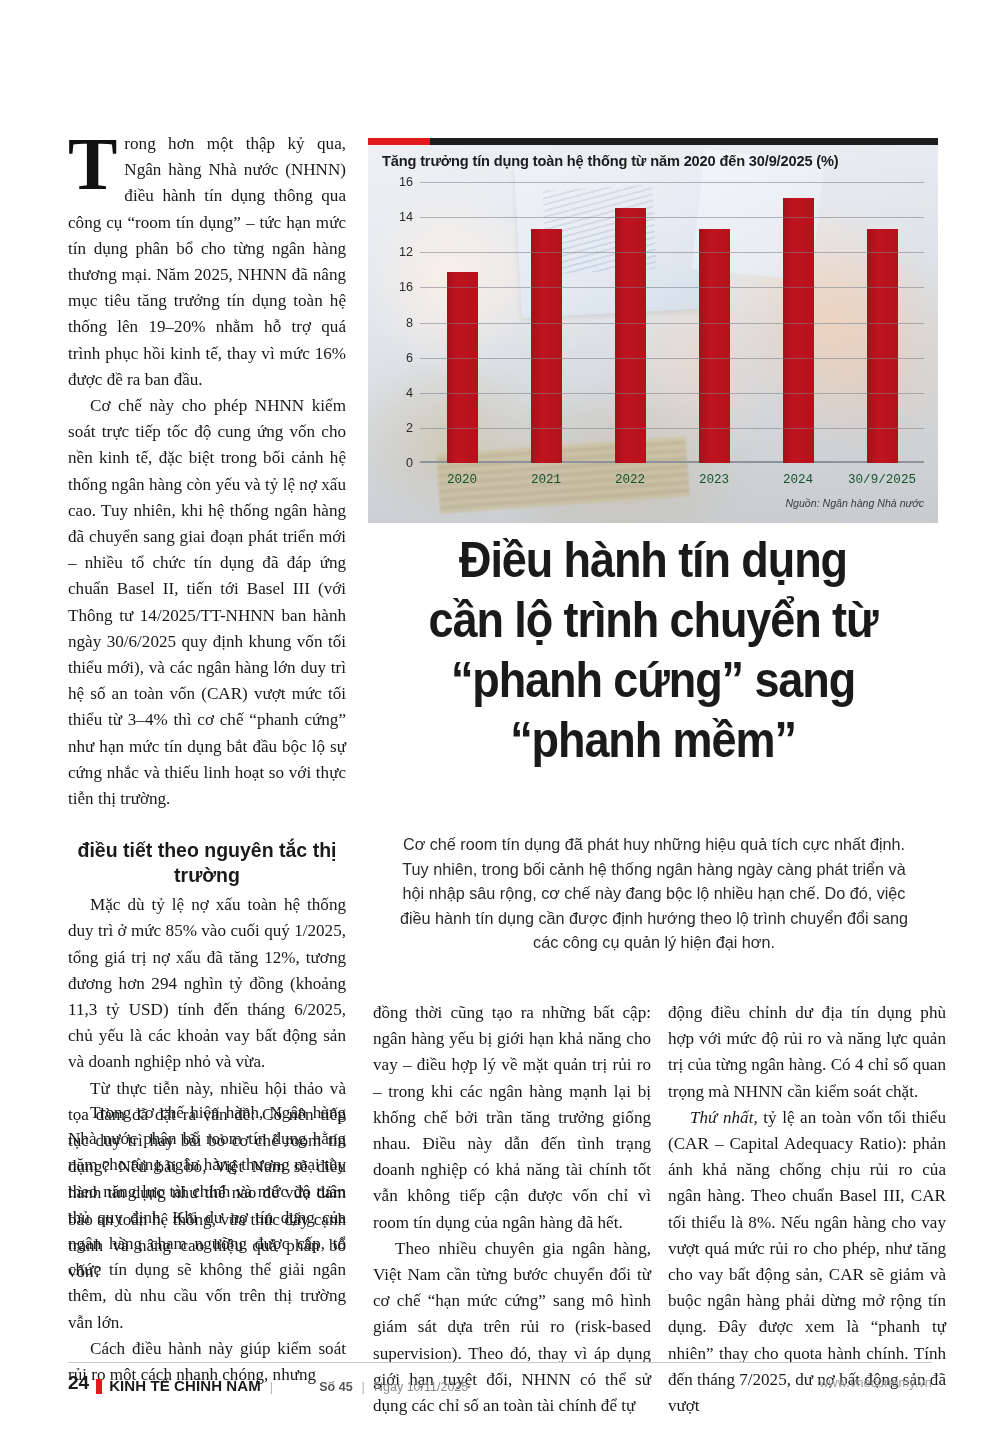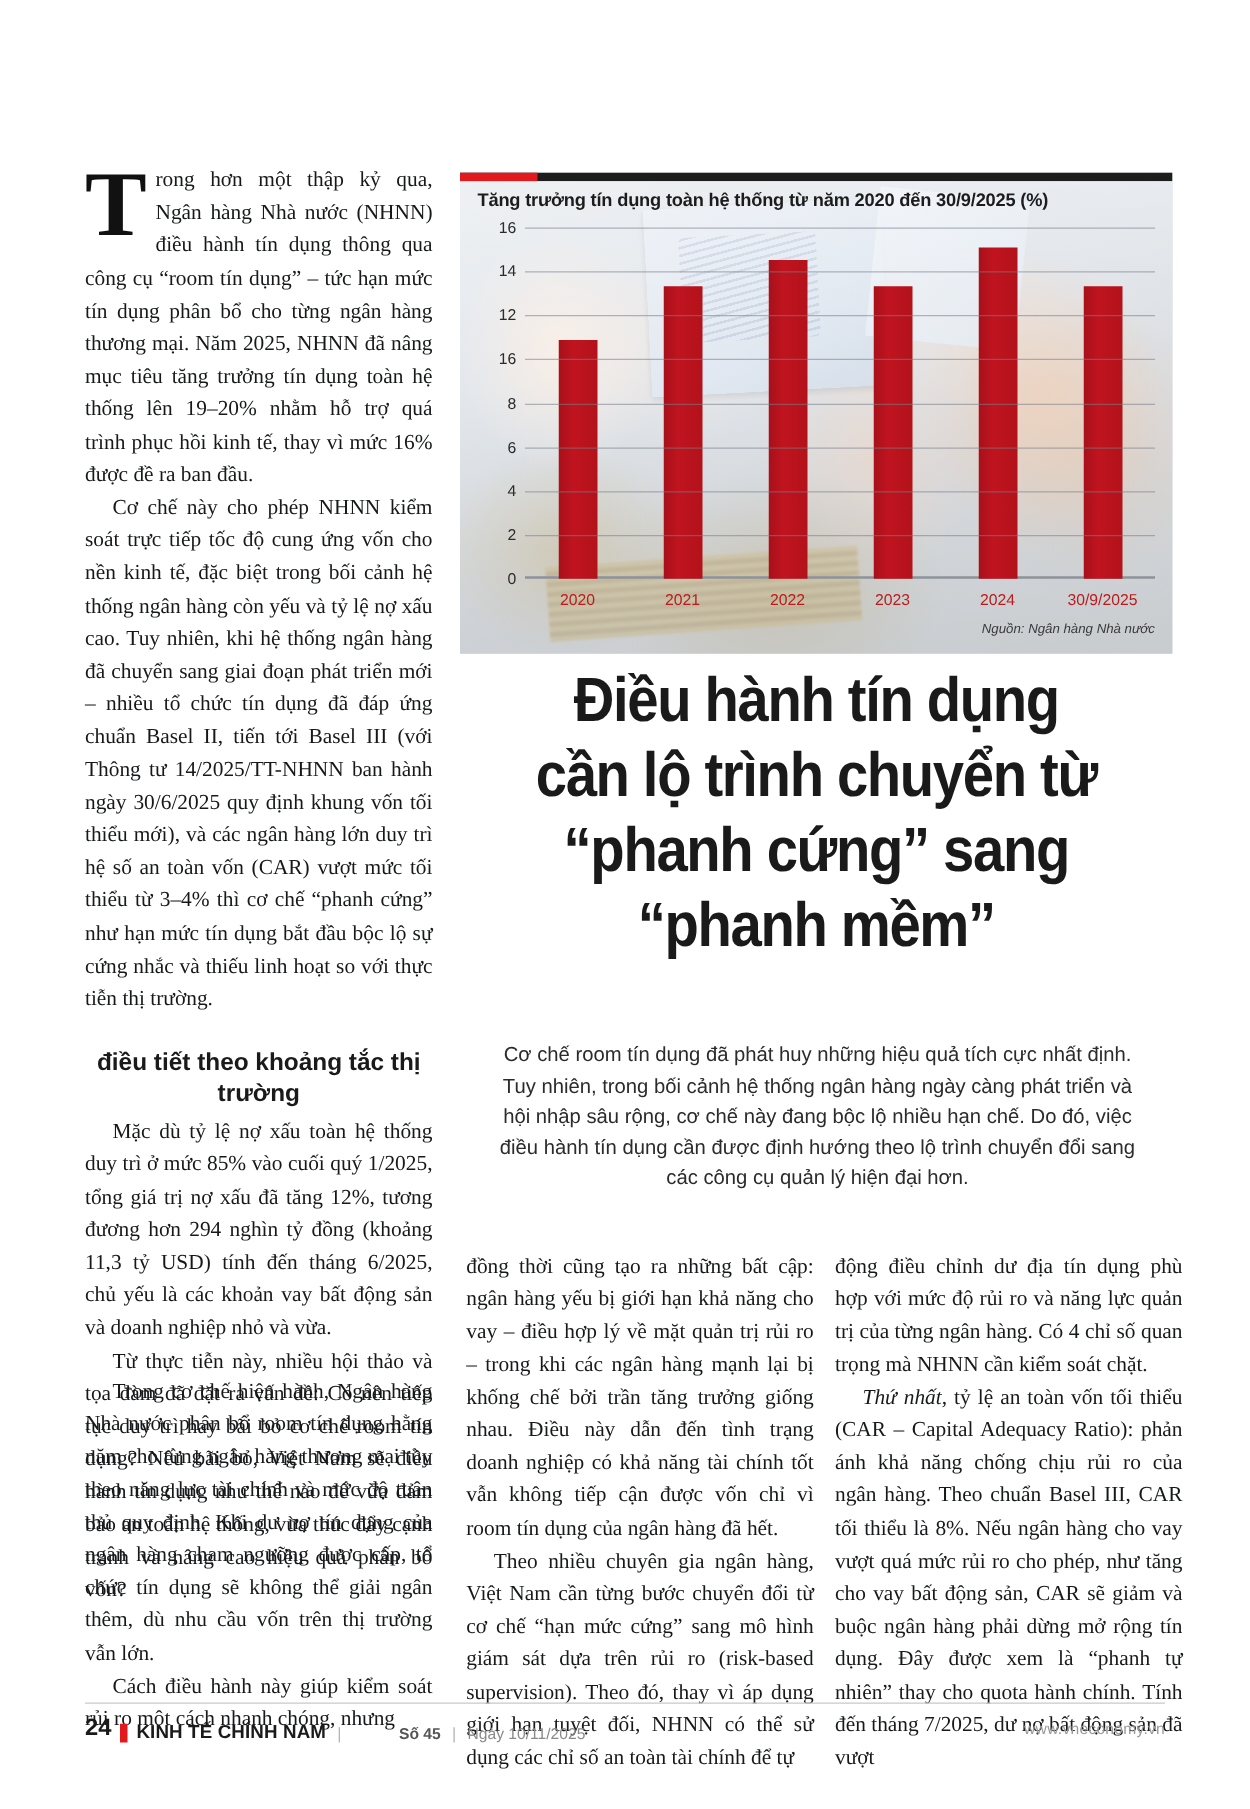--- a/index.html
+++ b/index.html
@@ -159,22 +159,22 @@
     width:31px;
     background:#b3121b;
     background:linear-gradient(90deg,#a8101a 0%, #c01420 38%, #b3121b 100%);
   }
   .xlabels {
     position:absolute; left:52px; right:14px; bottom:36px;
     display:flex; justify-content:space-around;
   }
   .xlabel {
     width:16.6%; text-align:center;
-    font-family:Liberation Sans, sans-serif;
-    font-size:12.6px; color:#b91c1c;
+    font-family:Liberation Mono, monospace;
+    font-size:12.6px; color:#14532d;
   }
   .chart-source {
     position:absolute; right:14px; bottom:14px;
     font-family:"Liberation Sans", sans-serif;
     font-style:italic; font-size:10.6px; color:#3a3a3a;
   }
 
   
   .headline {
     position:absolute; left:368px; top:530px; width:570px;
@@ -250,21 +250,21 @@
 <div class="page">
 
 
   <div class="col-left">
     <div class="bodytext">
       <p class="noindent dropcap-para"><span class="dropcap">T</span><span>rong hơn một thập kỷ qua, Ngân hàng Nhà nước (NHNN) điều hành tín dụng thông qua công cụ “room tín dụng” – tức hạn mức tín dụng phân bổ cho từng ngân hàng thương mại. Năm 2025, NHNN đã nâng mục tiêu tăng trưởng tín dụng toàn hệ thống lên 19–20% nhằm hỗ trợ quá trình phục hồi kinh tế, thay vì mức 16% được đề ra ban đầu.</span></p>
       <p>Cơ chế này cho phép NHNN kiểm soát trực tiếp tốc độ cung ứng vốn cho nền kinh tế, đặc biệt trong bối cảnh hệ thống ngân hàng còn yếu và tỷ lệ nợ xấu cao. Tuy nhiên, khi hệ thống ngân hàng đã chuyển sang giai đoạn phát triển mới – nhiều tổ chức tín dụng đã đáp ứng chuẩn Basel II, tiến tới Basel III (với Thông tư 14/2025/TT-NHNN ban hành ngày 30/6/2025 quy định khung vốn tối thiểu mới), và các ngân hàng lớn duy trì hệ số an toàn vốn (CAR) vượt mức tối thiểu từ 3–4% thì cơ chế “phanh cứng” như hạn mức tín dụng bắt đầu bộc lộ sự cứng nhắc và thiếu linh hoạt so với thực tiễn thị trường.</p>
     </div>
 
     <div class="subhead">
-      <span class="l2">điều tiết theo khoảng tắc thị trường</span>
+      <span class="l2">điều tiết theo nguyên tắc thị trường</span>
     </div>
 
     <div class="bodytext">
       <p>Mặc dù tỷ lệ nợ xấu toàn hệ thống duy trì ở mức 85% vào cuối quý 1/2025, tổng giá trị nợ xấu đã tăng 12%, tương đương hơn 294 nghìn tỷ đồng (khoảng 11,3 tỷ USD) tính đến tháng 6/2025, chủ yếu là các khoản vay bất động sản và doanh nghiệp nhỏ và vừa.</p>
       <p>Từ thực tiễn này, nhiều hội thảo và tọa đàm đã đặt ra vấn đề: Có nên tiếp tục duy trì hay bãi bỏ cơ chế room tín dụng? Nếu bãi bỏ, Việt Nam sẽ điều hành tín dụng như thế nào để vừa đảm bảo an toàn hệ thống, vừa thúc đẩy cạnh tranh và nâng cao hiệu quả phân bổ vốn?</p>
     </div>
   </div>
 
   <div class="chart-block">
     <div class="chart-topbar">

